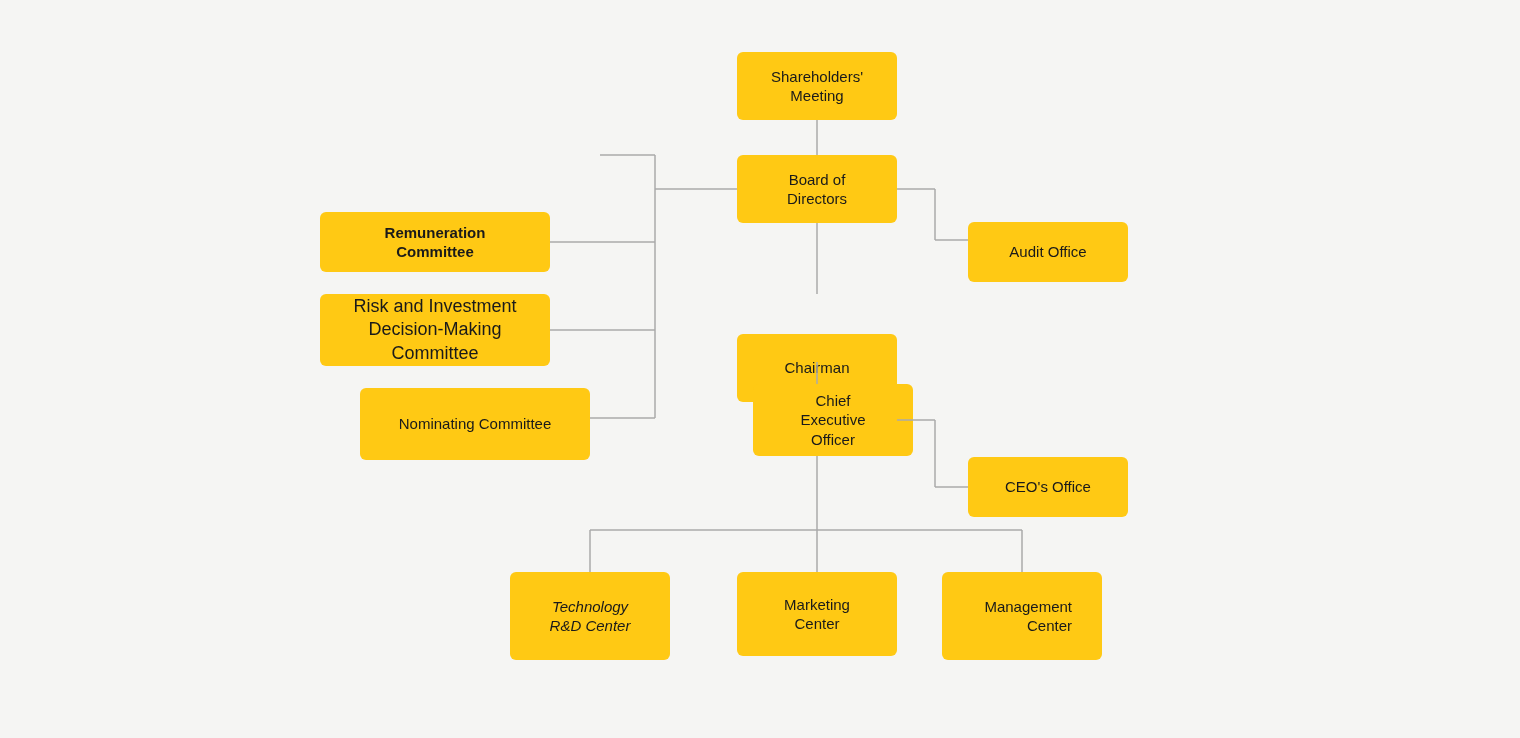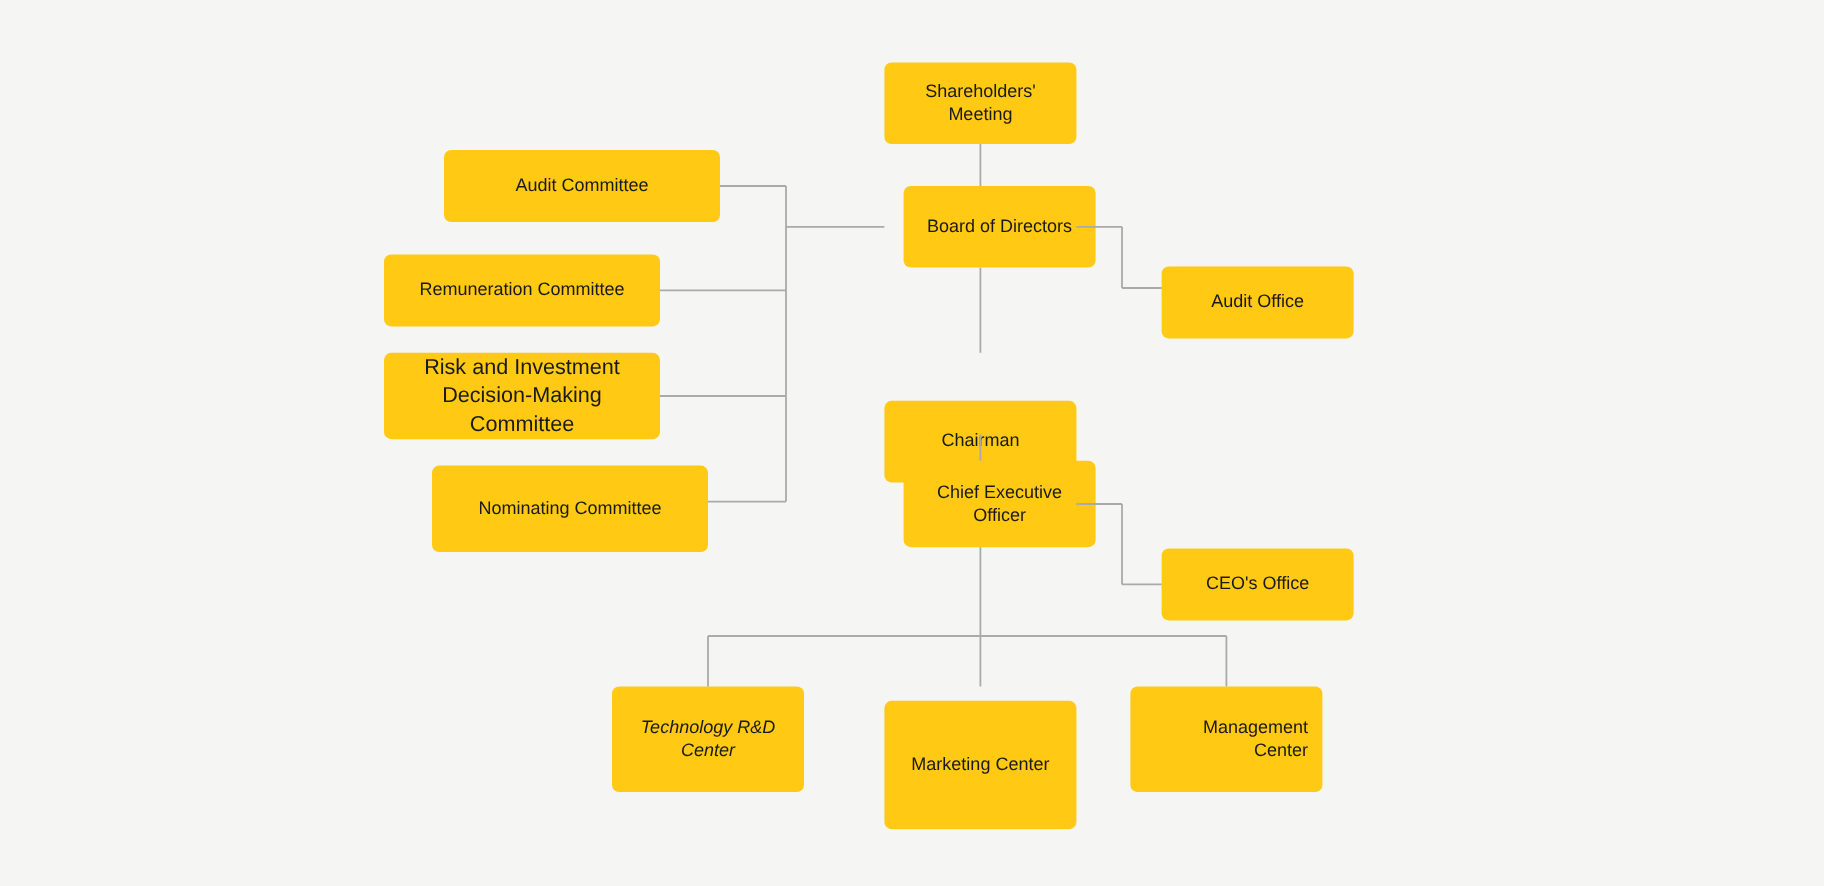--- a/index.html
+++ b/index.html
@@ -23,51 +23,50 @@
       background: #FFC914;
       border-radius: 6px;
       display: flex;
       align-items: center;
       justify-content: center;
       text-align: center;
       font-size: 15px;
       font-weight: 500;
       color: #1a1a1a;
       line-height: 1.3;
-      padding: 10px 12px;
+      padding: 10px 30px;
     }
   </style>
 </head>
 <body>
 
 <div class="org-chart">
 
   <div class="node" style="left:737px;top:52px;width:160px;height:68px;">Shareholders'<br>Meeting</div>
 
-  <div class="node" style="left:737px;top:155px;width:160px;height:68px;margin-left:16px;">Board of Directors</div>
+  <div class="node" style="left:737px;top:155px;width:160px;height:68px;">Board of Directors</div>
 
-  <div class="node" style="left:370px;top:125px;width:230px;height:60px;">Audit Committee</div>
 
-  <div class="node" style="left:320px;top:212px;width:230px;height:60px;">Remuneration Committee</div>
+  <div class="node" style="left:320px;top:212px;width:230px;height:60px;font-weight:bold;">Remuneration Committee</div>
 
   <div class="node" style="left:320px;top:294px;width:230px;height:72px;font-size:18px;">Risk and Investment Decision-Making Committee</div>
 
   <div class="node" style="left:360px;top:388px;width:230px;height:72px;">Nominating Committee</div>
 
   <div class="node" style="left:968px;top:210px;width:160px;height:60px;margin-top:12px;">Audit Office</div>
 
   <div class="node" style="left:737px;top:294px;width:160px;height:68px;margin-top:40px;">Chairman</div>
 
   <div class="node" style="left:737px;top:384px;width:160px;height:72px;margin-left:16px;">Chief Executive Officer</div>
 
   <div class="node" style="left:968px;top:457px;width:160px;height:60px;">CEO's Office</div>
 
   <div class="node" style="left:510px;top:572px;width:160px;height:88px;font-style:italic;">Technology R&amp;D Center</div>
 
-  <div class="node" style="left:737px;top:572px;width:160px;height:107px;margin-top:12px;">Marketing Center</div>
+  <div class="node" style="left:737px;top:572px;width:160px;height:84px;">Marketing Center</div>
 
   <div class="node" style="left:942px;top:572px;width:160px;height:88px;text-align:right;">Management Center</div>
 <svg style="position:absolute;top:0;left:0;width:1520px;height:738px;pointer-events:none;">
       <line x1="817" y1="120" x2="817" y2="155" stroke="#aaaaaa" stroke-width="1.5"></line>
       <line x1="817" y1="223" x2="817" y2="294" stroke="#aaaaaa" stroke-width="1.5"></line>
       <line x1="817" y1="362" x2="817" y2="384" stroke="#aaaaaa" stroke-width="1.5"></line>
       <line x1="737" y1="189" x2="655" y2="189" stroke="#aaaaaa" stroke-width="1.5"></line>
       <line x1="655" y1="155" x2="655" y2="418" stroke="#aaaaaa" stroke-width="1.5"></line>
       <line x1="600" y1="155" x2="655" y2="155" stroke="#aaaaaa" stroke-width="1.5"></line>
       <line x1="550" y1="242" x2="655" y2="242" stroke="#aaaaaa" stroke-width="1.5"></line>

